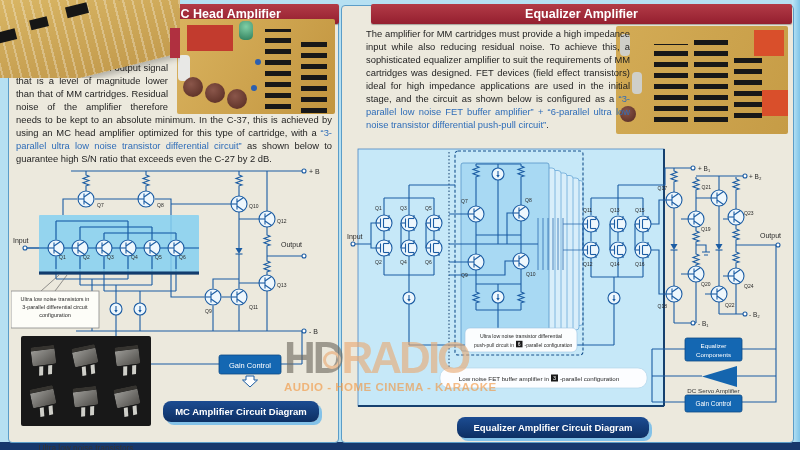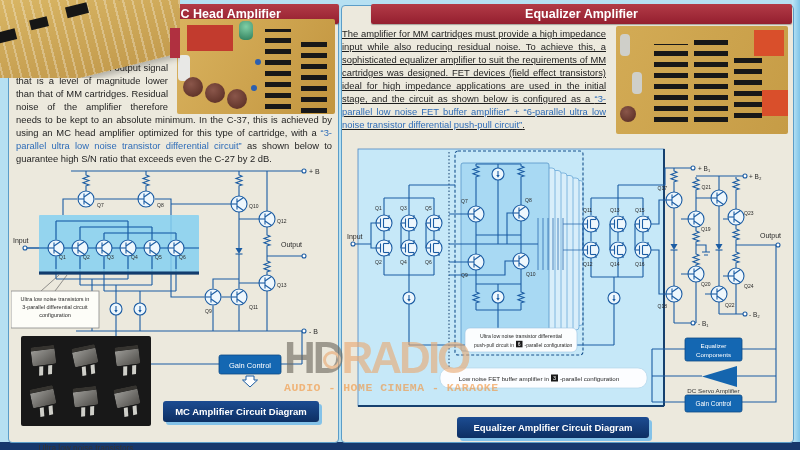--- a/index.html
+++ b/index.html
@@ -12,21 +12,21 @@
          border-radius:4px;}
   .panel-left{left:8px;width:329px;}
   .panel-right{left:341px;width:451px;}
   .panel-header{position:absolute;top:-2px;height:20px;display:flex;align-items:center;justify-content:center;
     background:linear-gradient(180deg,#b23b47,#941f2f);color:#fff;font-weight:bold;font-size:12.5px;
     border-radius:2px;box-shadow:0 1px 1px rgba(0,0,0,.3);}
   .ph-left{right:-1px;width:227px;}
   .ph-right{left:1px;right:1px;margin-left:28px;}
   .para{position:absolute;font-size:9.4px;line-height:1.38;color:#1e1e1e;text-align:justify;}
   .para-mc{left:7px;top:56px;width:316px;}
-  .para-eq{left:0;top:22px;width:264px;text-decoration:underline;}
+  .para-eq{left:24px;top:22px;width:264px;}
   .hl{color:#2f6db8;}
   .photo-spacer{float:right;width:164px;height:50px;}
   
   .pcb{position:absolute;overflow:hidden;border-radius:2px;}
   .pcb-mc{right:3px;top:13px;width:158px;height:95px;background:linear-gradient(120deg,#d9b25e,#c2953f);}
   .pcb-eq{right:5px;top:20px;width:172px;height:108px;background:linear-gradient(115deg,#d3ab55,#c69c46);}
   .pcb i{position:absolute;display:block;}
   .chiprow{background:repeating-linear-gradient(0deg,#181818 0 5px,rgba(0,0,0,0) 5px 11px);}
   .corner-pcb{position:absolute;left:0;top:0;width:180px;height:78px;overflow:hidden;}
   .corner-pcb .board{position:absolute;left:-28px;top:-40px;width:250px;height:112px;
@@ -40,33 +40,33 @@
      border-radius:2px;display:flex;flex-wrap:wrap;align-items:center;justify-content:space-around;padding:4px 2px;box-sizing:border-box;}
   .tr-unit{width:34px;height:34px;position:relative;transform:rotate(-7deg);}
   .tr-unit:nth-child(even){transform:rotate(-12deg);}
   .tr-body{width:24px;height:15px;margin:2px auto 0;border-top:4px solid #35332f;border-radius:2px;
      background:linear-gradient(150deg,#9a9995,#4e4c48);}
   .tr-legs{display:flex;justify-content:center;gap:5px;margin-top:1px;}
   .tr-legs span{width:4px;height:9px;background:#cfcfc9;display:block;transform:skewX(-8deg);}
   .photo-cap{position:absolute;left:6px;top:437px;width:142px;text-align:center;font-size:8.3px;color:#333;}
   .banner{position:absolute;height:21px;display:flex;align-items:center;justify-content:center;
      background:linear-gradient(180deg,#1c4c92,#0d2f63);color:#fff;font-weight:bold;font-size:9.5px;
-     border-radius:3px;box-shadow:3px 3px 0 rgba(126,192,232,.95);}
+     border-radius:8px;box-shadow:3px 3px 0 rgba(126,192,232,.95);}
   .banner-mc{left:154px;top:395px;width:156px;}
   .banner-eq{left:115px;top:411px;width:192px;}
   svg.diag{position:absolute;}
   .ckt{stroke:#1b5ca3;stroke-width:1.1;fill:none;}
   .ckt-thin{stroke:#2e6db0;stroke-width:.8;fill:none;}
   .lbl{fill:#2a2a2a;stroke:none;font-size:5px;font-family:"Liberation Sans",sans-serif;}
   .wm{position:absolute;left:284px;top:336px;width:240px;opacity:.62;pointer-events:none;z-index:50;}
   .wm-line1{font-size:44px;font-weight:bold;letter-spacing:-3px;line-height:1;white-space:nowrap;}
   .wm-hd{color:#6e695f;}
   .wm-radio{color:#e9aa73;}
   .wm-ring{position:absolute;left:39px;top:15px;width:12px;height:12px;border:3px solid #e9aa73;border-radius:50%;}
-  .wm-tag{font-size:11.5px;font-weight:bold;color:#f2943c;letter-spacing:.5px;margin-top:1px;white-space:nowrap;font-family:Liberation Mono, monospace;}
+  .wm-tag{font-size:11.5px;font-weight:bold;color:#f2943c;letter-spacing:.5px;margin-top:1px;white-space:nowrap;}
 </style>
 </head>
 <body>
 
 <div class="stage">
   <div class="edge-right"></div>
   <div class="bottom-bar"></div>
 
   <div class="panel panel-left">
     <div class="panel-header ph-left">MC Head Amplifier</div>

